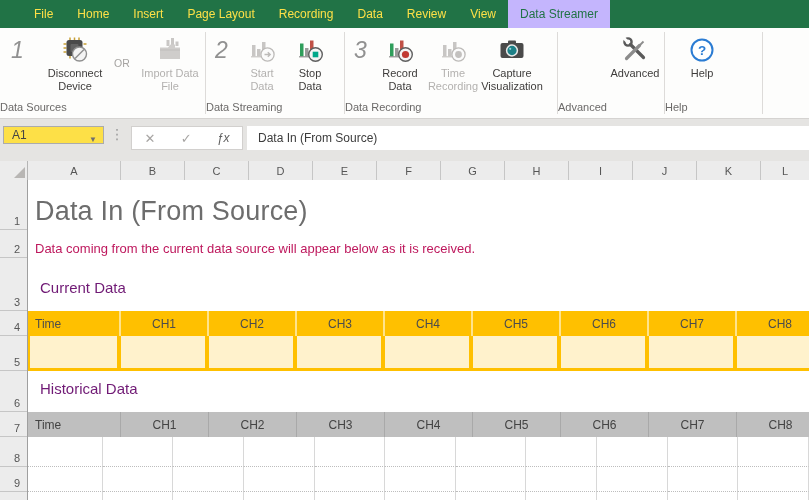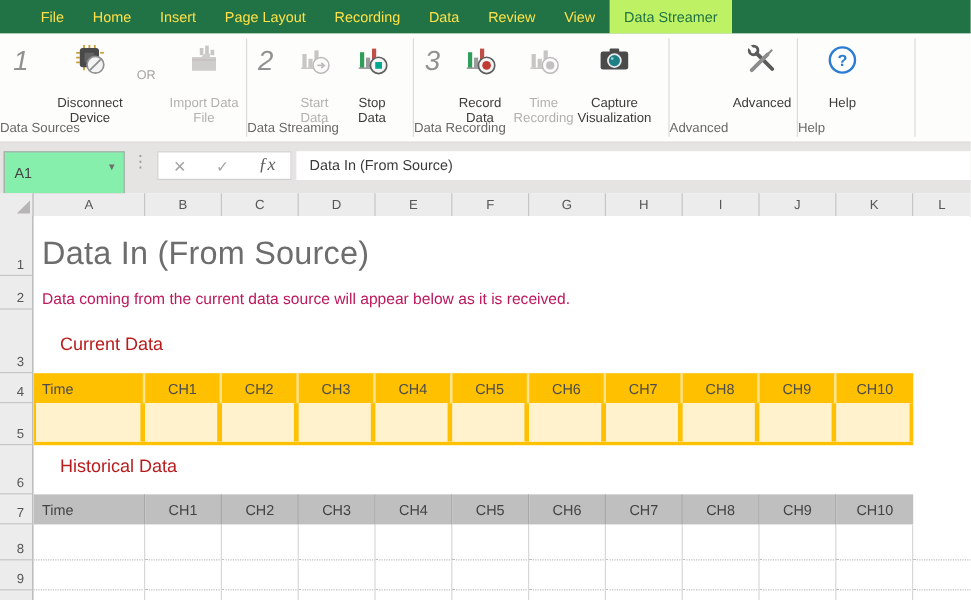--- a/index.html
+++ b/index.html
@@ -3,47 +3,47 @@
 <meta charset="utf-8">
 <style>
   html,body{margin:0;padding:0}
   body{width:809px;height:500px;overflow:hidden;position:relative;background:#fff;
        font-family:"Liberation Sans",sans-serif;-webkit-font-smoothing:antialiased}
 
   
   .tabbar{position:absolute;top:0;left:0;right:0;height:28px;background:#217346;
           display:flex;align-items:stretch;padding-left:22px;box-sizing:border-box}
   .tab{color:#fde047;font-size:12px;display:flex;align-items:center;padding:0 12px;white-space:nowrap}
-  .tab.active{background:#bef264;color:#217346}
+  .tab.active{background:#c4b5fd;color:#217346}
   .tellme{display:flex;align-items:center;gap:7px;color:#cde4d7;font-size:12px;margin-left:12px;white-space:nowrap}
 
   
   .ribbon{position:absolute;top:28px;left:0;right:0;height:90px;background:#fdfdfc;
           border-bottom:1px solid #d5d3d1;box-sizing:content-box}
   .grp{position:absolute;top:4px;height:82px;border-right:1px solid #dddbd9;box-sizing:border-box}
   .grp-label{position:absolute;left:0;right:0;bottom:1px;text-align:left;font-size:11px;color:#6b6968}
   .step{position:absolute;top:5px;font-size:23px;font-style:italic;color:#919191;font-weight:300}
   .rbtn{position:absolute;top:2px;display:flex;flex-direction:column;align-items:center}
   .ric{height:32px;display:flex;align-items:center;justify-content:center}
-  .rlbl{font-size:11px;line-height:13px;text-align:center;color:#3e3c3b;margin-top:14px}
+  .rlbl{font-size:11px;line-height:13px;text-align:center;color:#3e3c3b;margin-top:1px}
   .rbtn.disabled .rlbl{color:#b3b1af}
   .ortext{position:absolute;font-size:10.5px;color:#a5a3a1}
 
   
   .fbar{position:absolute;top:119px;left:0;right:0;height:42px;background:#e5e4e2}
-  .namebox{position:absolute;left:3px;top:7px;width:101px;height:36px;background:#86efac;
+  .namebox{position:absolute;left:3px;top:7px;width:101px;height:18px;background:#fde047;
            border:1px solid #ababab;box-sizing:border-box;display:flex;align-items:center;
            font-size:12px;color:#444;padding-left:8px}
   .nb-caret{position:absolute;right:6px;top:8px;font-size:8px;color:#6f6f6f}
   .dots{position:absolute;left:110px;top:10px;color:#9a9a9a;font-size:14px;line-height:10px}
   .fxbox{position:absolute;left:131px;top:7px;width:112px;height:24px;background:#fff;
          border:1px solid #d2d0ce;box-sizing:border-box;display:flex;align-items:center;
          justify-content:space-around;font-size:13px}
   .fx-cancel,.fx-enter{color:#a7a5a3;font-size:13px}
-  .fx-fx{font-family:Liberation Serif, serif;font-style:italic;color:#5f5f5f;font-size:15px}
+  .fx-fx{font-family:Liberation Sans, sans-serif;font-style:italic;color:#5f5f5f;font-size:12px}
   .ffield{position:absolute;left:247px;top:7px;right:0;height:24px;background:#fff;
           display:flex;align-items:center;padding-left:11px;font-size:12px;color:#3c3c3c}
 
   
   .colhdr{position:absolute;top:161px;left:0;right:0;height:19px;display:flex;
           background:#ececec;border-bottom:1px solid #9f9f9f;box-sizing:content-box}
   .corner{width:28px;position:relative;border-right:1px solid #b5b5b5;background:#ececec;box-sizing:border-box}
   .corner .tri{position:absolute;right:2px;bottom:2px;width:0;height:0;
                border-left:11px solid transparent;border-bottom:11px solid #b8b6b4}
   .chcell{border-right:1px solid #c6c6c6;display:flex;align-items:center;justify-content:center;
@@ -53,28 +53,28 @@
   
   .rowhdr{position:absolute;top:180px;left:0;width:28px;bottom:0;background:#ececec;
           border-right:1px solid #9f9f9f;box-sizing:border-box}
   .rhcell{border-bottom:1px solid #c6c6c6;display:flex;align-items:flex-end;justify-content:flex-end;
           padding:0 7px 2px 0;font-size:11px;color:#565656;box-sizing:border-box}
 
   
   .sheet{position:absolute;left:28px;top:180px;right:0;bottom:0;background:#fff;overflow:hidden}
   .sh-title{position:absolute;left:7px;top:16px;font-size:27px;color:#6d6d6d;font-weight:300;letter-spacing:.2px}
   .sh-desc{position:absolute;left:7px;top:61px;font-size:13px;color:#be185d}
-  .sh-h2{position:absolute;left:22px;font-size:15px;color:#b91c1c}
+  .sh-h2{position:absolute;left:12px;font-size:15px;color:#701a75}
   .pos-cur-h{top:99px}
   .pos-hist-h{top:200px}
 
   .tbl{position:absolute;left:0;display:flex}
   .cell{box-sizing:border-box;display:flex;align-items:center;justify-content:center;font-size:12px}
   .cell.time{justify-content:flex-start;padding-left:7px}
-  .w-a{width:93px}.w-ch{width:64px}
+  .w-a{width:93px}.w-ch{width:88px}
   .cur-head{top:131px;height:25px}
   .cur-head .cell{background:#FFC000;color:#4c4c4c;border-right:2px solid rgba(255,255,255,.55)}
   .cur-head .cell:last-child{border-right:none}
   .cur-body{top:156px;height:35px;border-bottom:3px solid #FFC000;box-sizing:border-box}
   .cur-body .cell{background:#FFF2CC;border-right:4px solid #FFC000}
   .cur-body .cell:first-child{border-left:2px solid #FFC000}
   .cur-body .cell:last-child{border-right:3px solid #FFC000}
   .hist-head{top:232px;height:25px}
   .hist-head .cell{background:#BFBFBF;color:#434343;border-right:1px solid #a9a9a9}
   .hist-head .cell:last-child{border-right:none}

